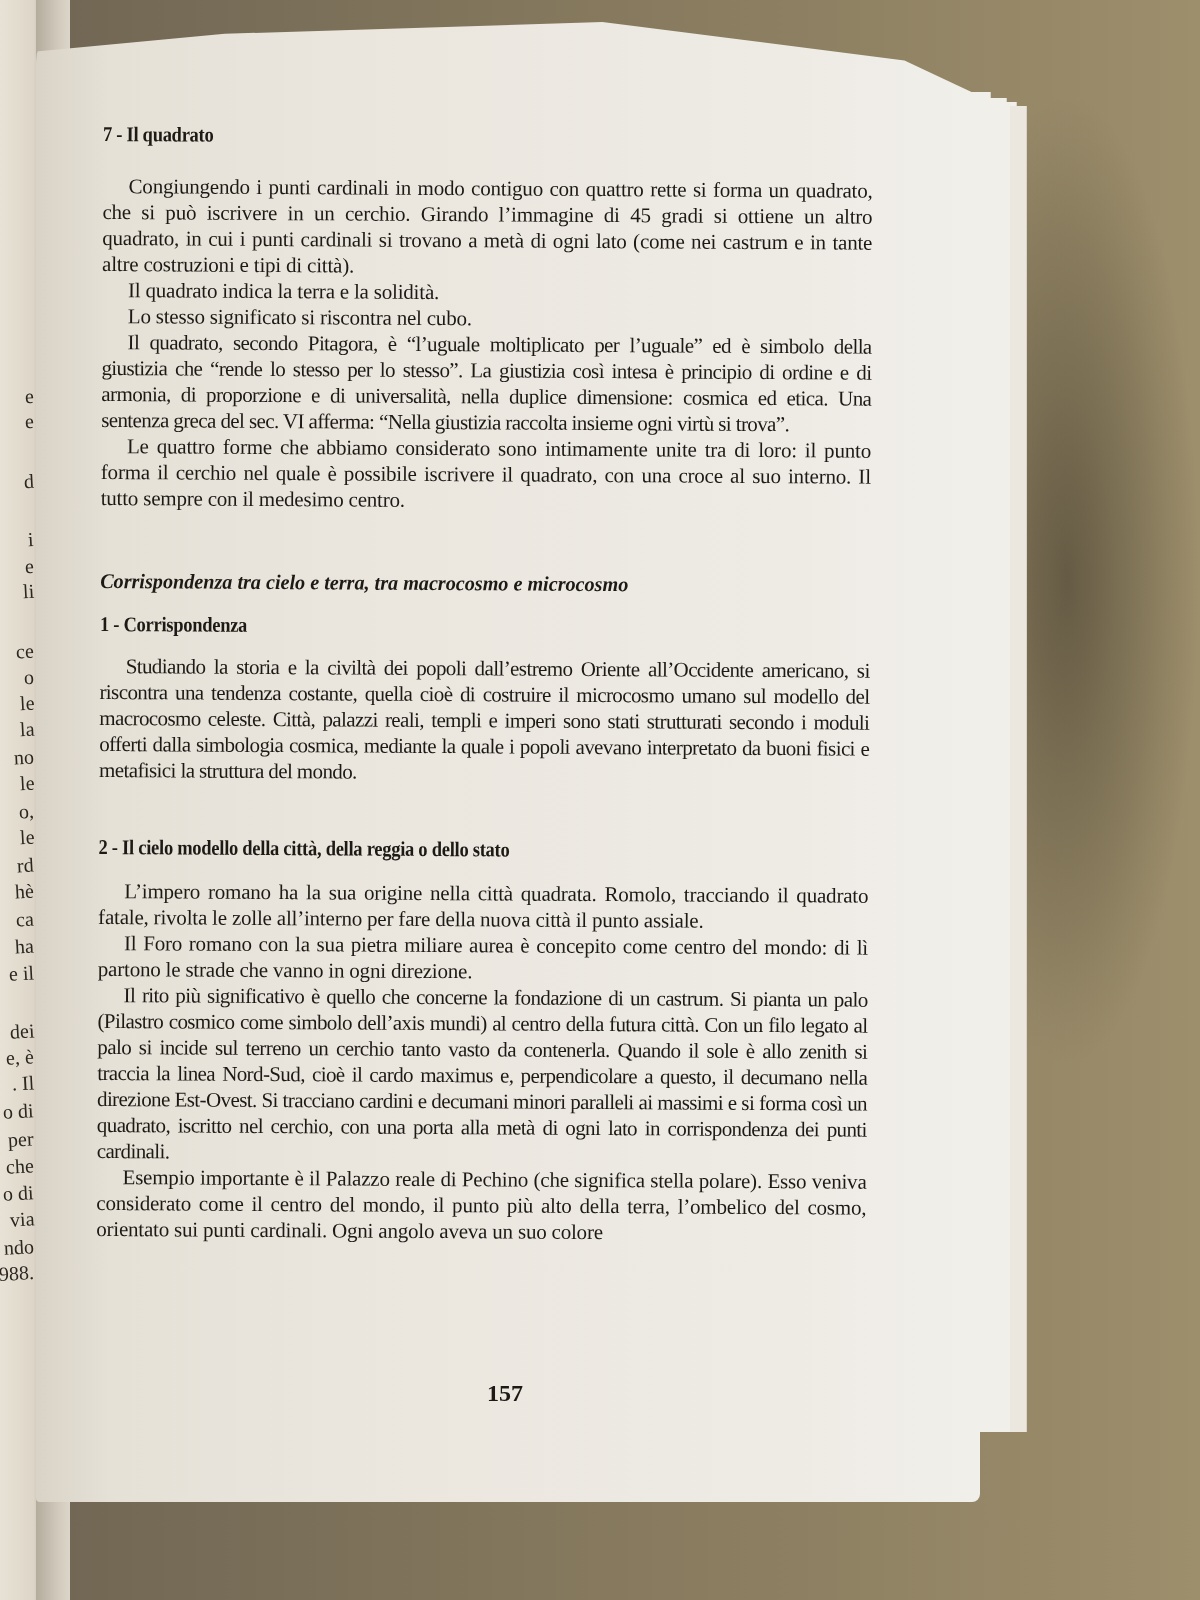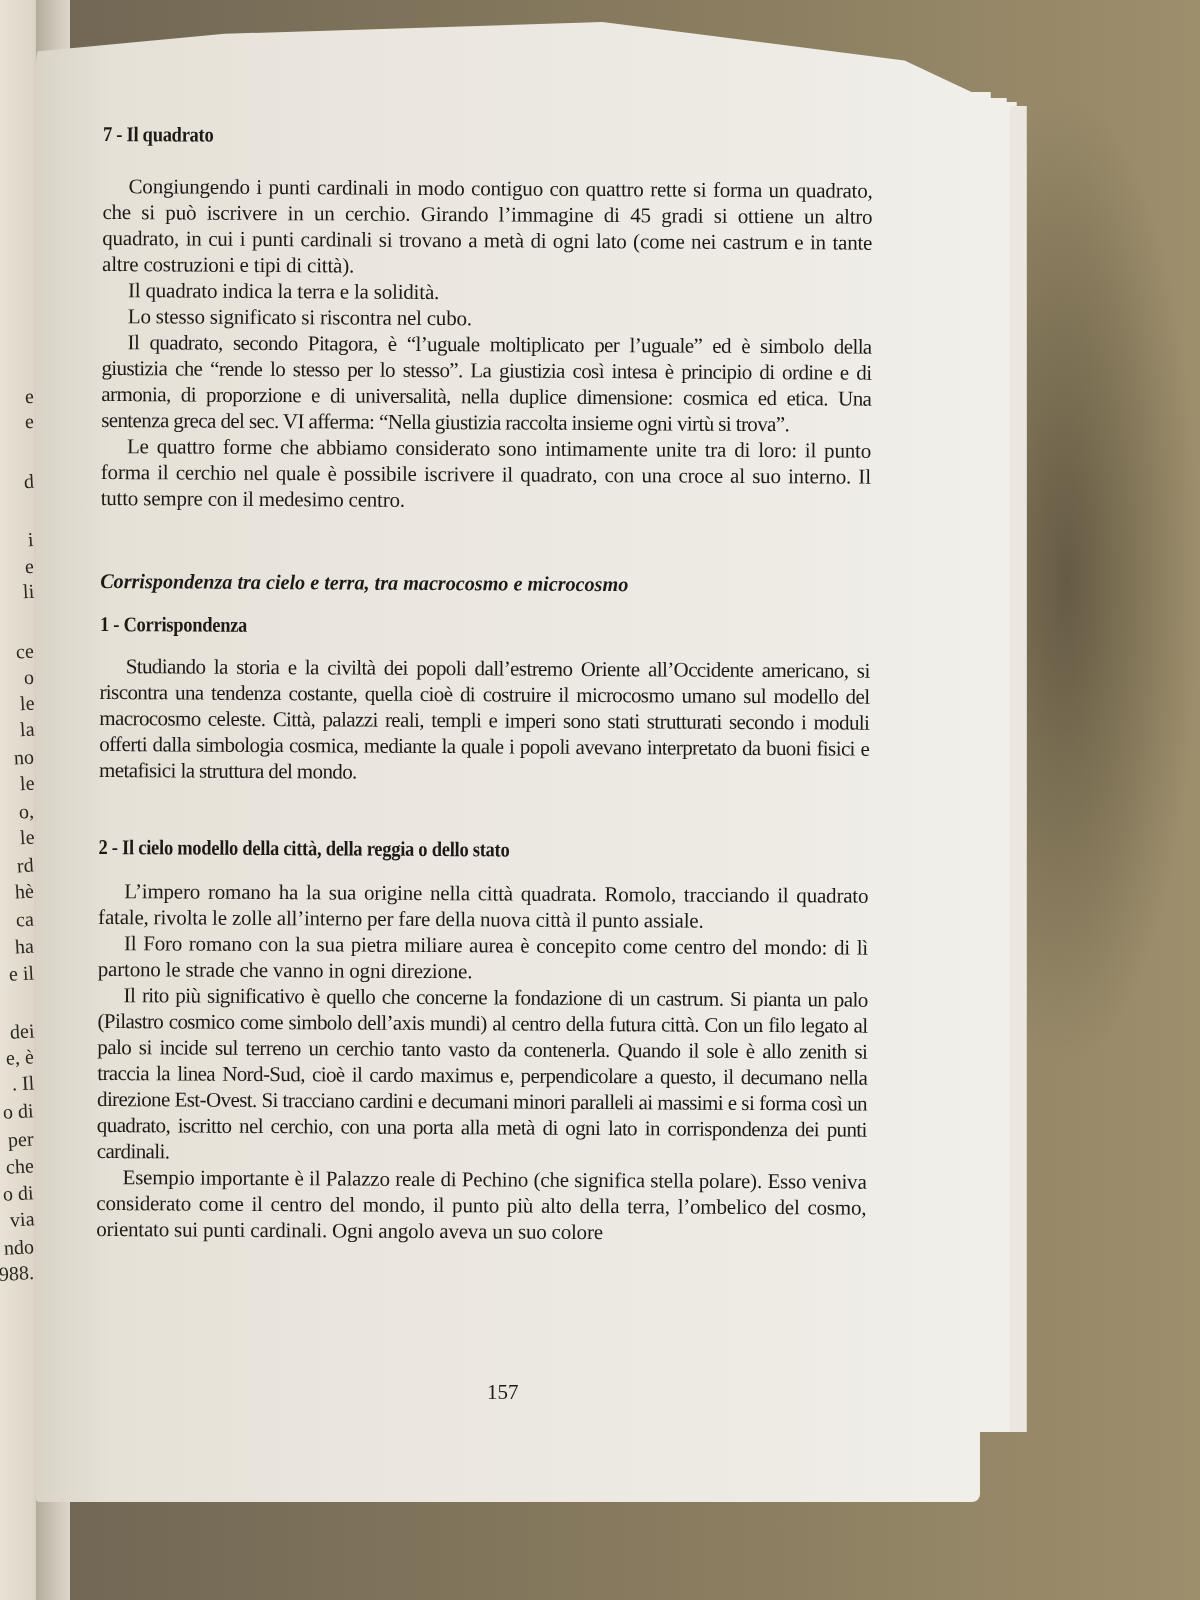--- a/index.html
+++ b/index.html
@@ -130,22 +130,23 @@
       font-size: 21px;
       margin: 0;
       white-space: nowrap;
       transform: scaleX(0.96);
       transform-origin: left;
     }
     .page-number {
       position: absolute;
       left: 470px;
       top: 1380px;
-      font-size: 21px;
+      font-size: 24px;
       color: #1d1a16;
+      font-weight: bold;
     }
     .sp-s1 { height: 26px; }
     .sp-s2 { height: 58px; }
     .sp-s3 { height: 18px; }
     .sp-s4 { height: 52px; }
     .sp-s5 { height: 16px; }
     .sp-s7 { height: 18px; }
   </style>
 </head>
 <body>

